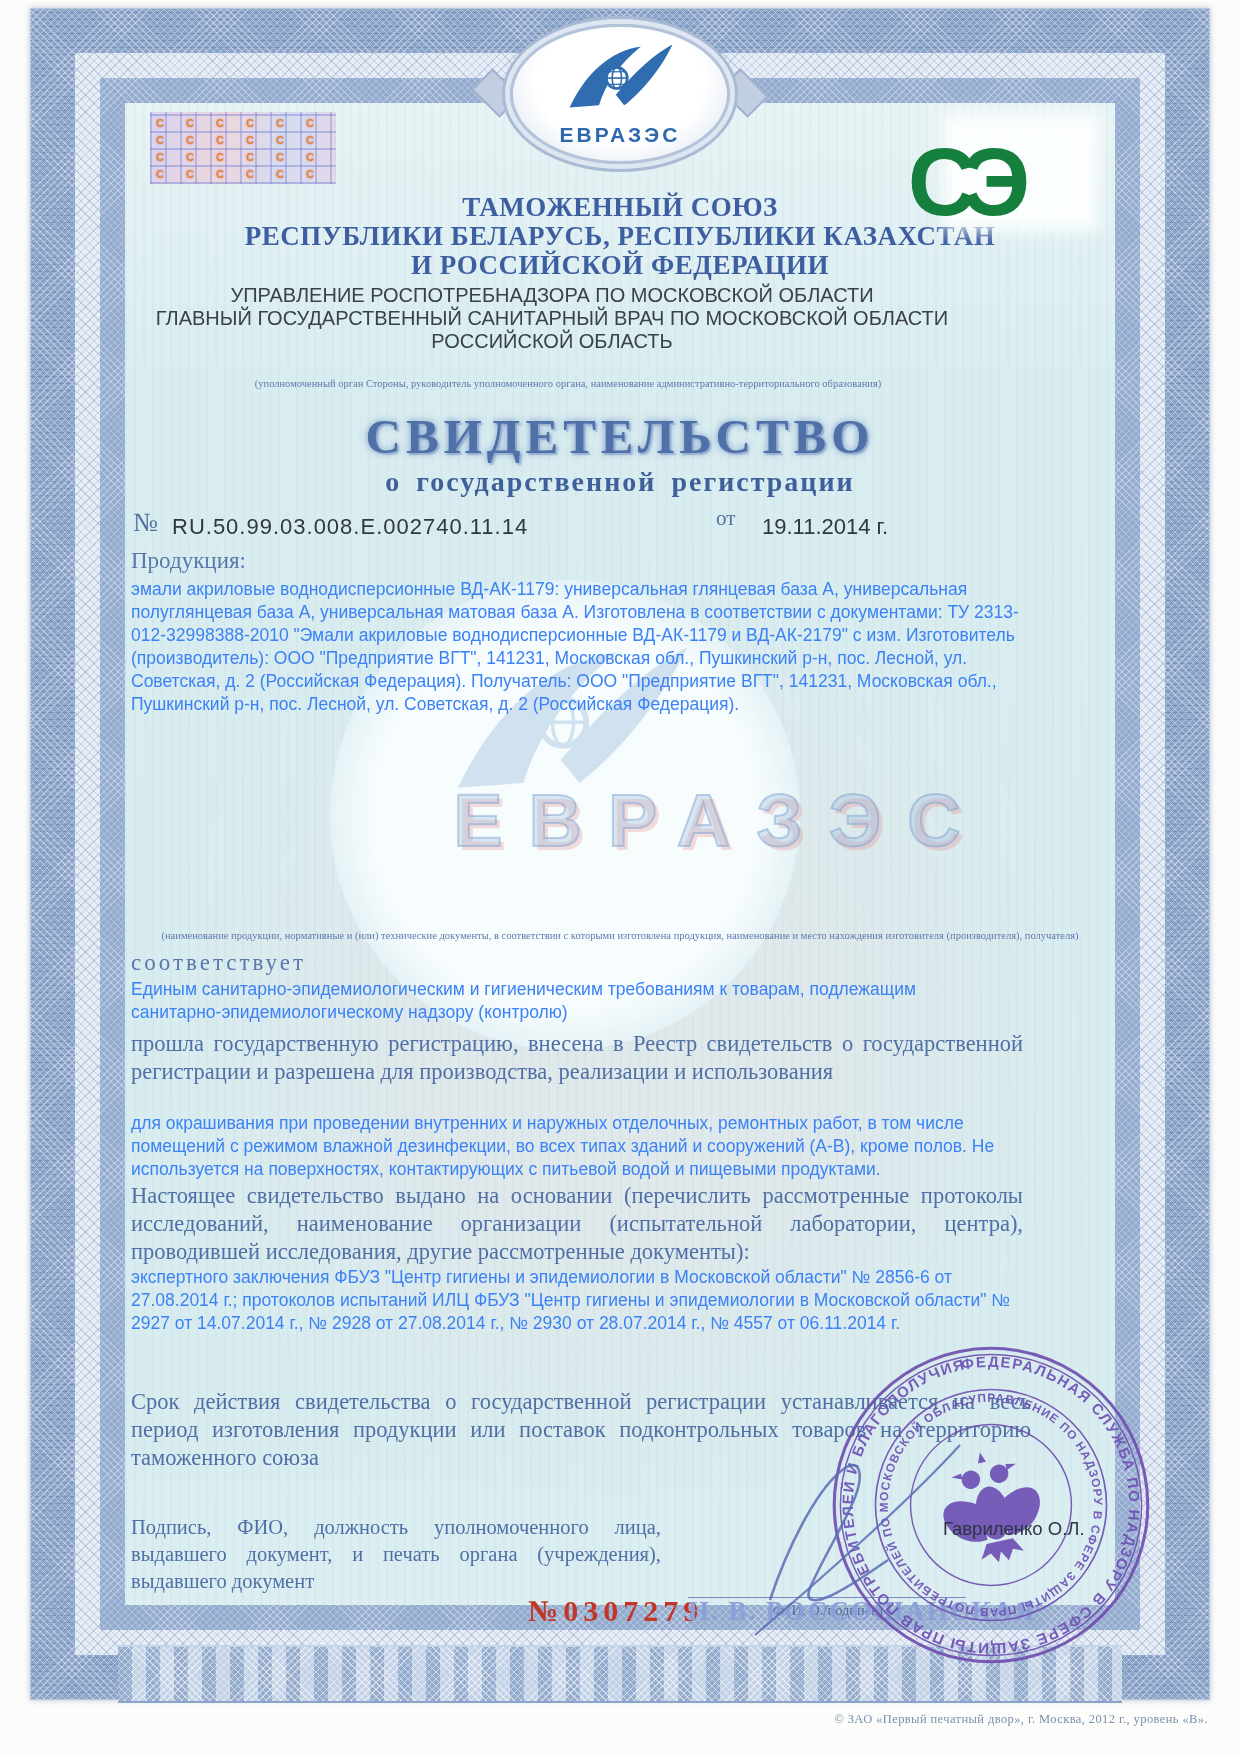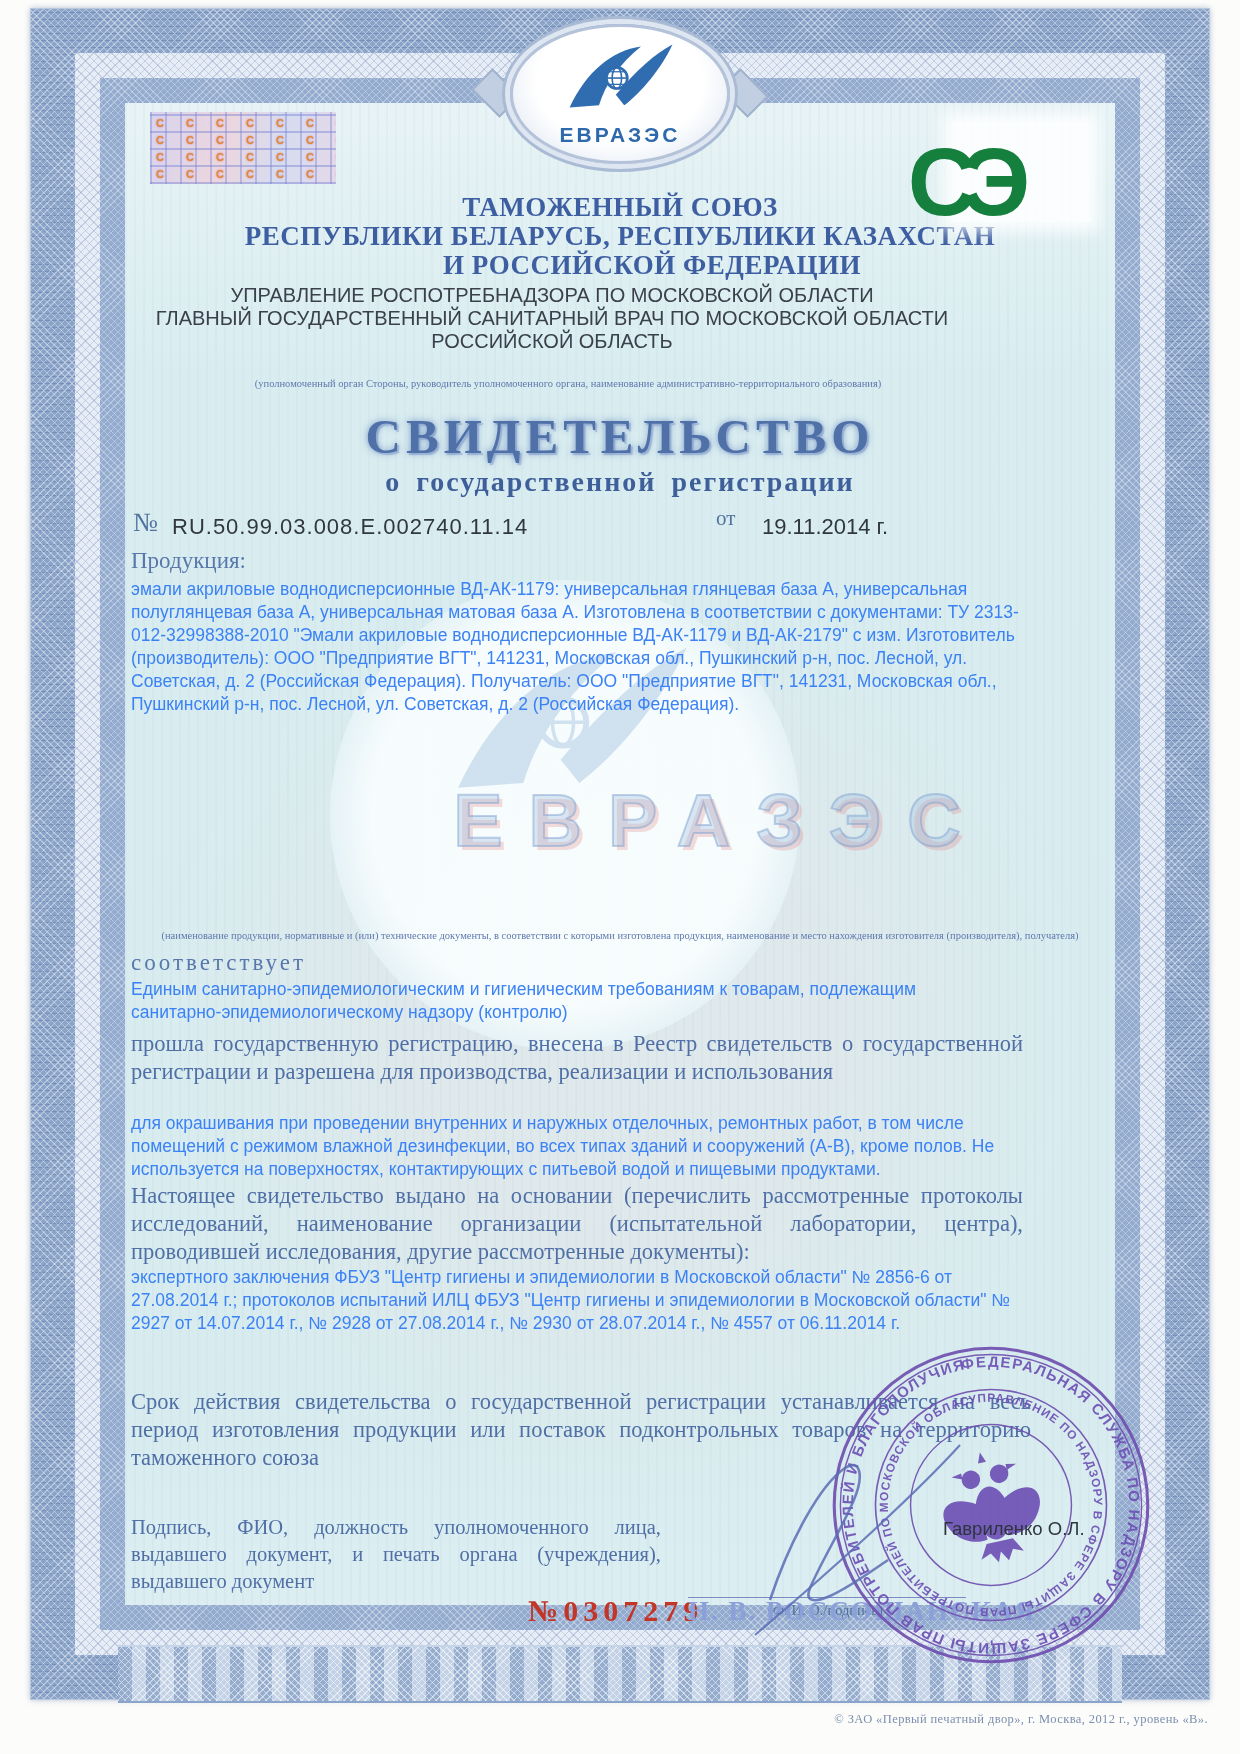--- a/index.html
+++ b/index.html
@@ -166,21 +166,21 @@
       <div class="holo-row">C C C C C C C C C C C</div>
       <div class="holo-row">C C C C C C C C C C C</div>
     </div>
 </div>
 
 <div class="abs white-patch"></div>
 <div class="abs se-mark">СЭ</div>
 
 <div class="abs hdr-union" style="top:192px;">ТАМОЖЕННЫЙ СОЮЗ</div>
 <div class="abs hdr-union" style="top:221px;">РЕСПУБЛИКИ БЕЛАРУСЬ, РЕСПУБЛИКИ КАЗАХСТАН</div>
-<div class="abs hdr-union" style="top:250px;padding-left:32px;">И РОССИЙСКОЙ ФЕДЕРАЦИИ</div>
+<div class="abs hdr-union" style="top:250px;">И РОССИЙСКОЙ ФЕДЕРАЦИИ</div>
 <div class="abs hdr-auth" style="top:284px;">УПРАВЛЕНИЕ РОСПОТРЕБНАДЗОРА ПО МОСКОВСКОЙ ОБЛАСТИ</div>
 <div class="abs hdr-auth" style="top:307px;">ГЛАВНЫЙ ГОСУДАРСТВЕННЫЙ САНИТАРНЫЙ ВРАЧ ПО МОСКОВСКОЙ ОБЛАСТИ</div>
 <div class="abs hdr-auth" style="top:330px;">РОССИЙСКОЙ ОБЛАСТЬ</div>
 <div class="abs small-note" style="left:120px;top:378px;width:896px;">(уполномоченный орган Стороны, руководитель уполномоченного органа, наименование административно-территориального образования)</div>
 
 <div class="abs title-main">СВИДЕТЕЛЬСТВО</div>
 <div class="abs title-sub">о государственной регистрации</div>
 
 <div class="abs reg-no-label">№</div>
 <div class="abs reg-no">RU.50.99.03.008.E.002740.11.14</div>

